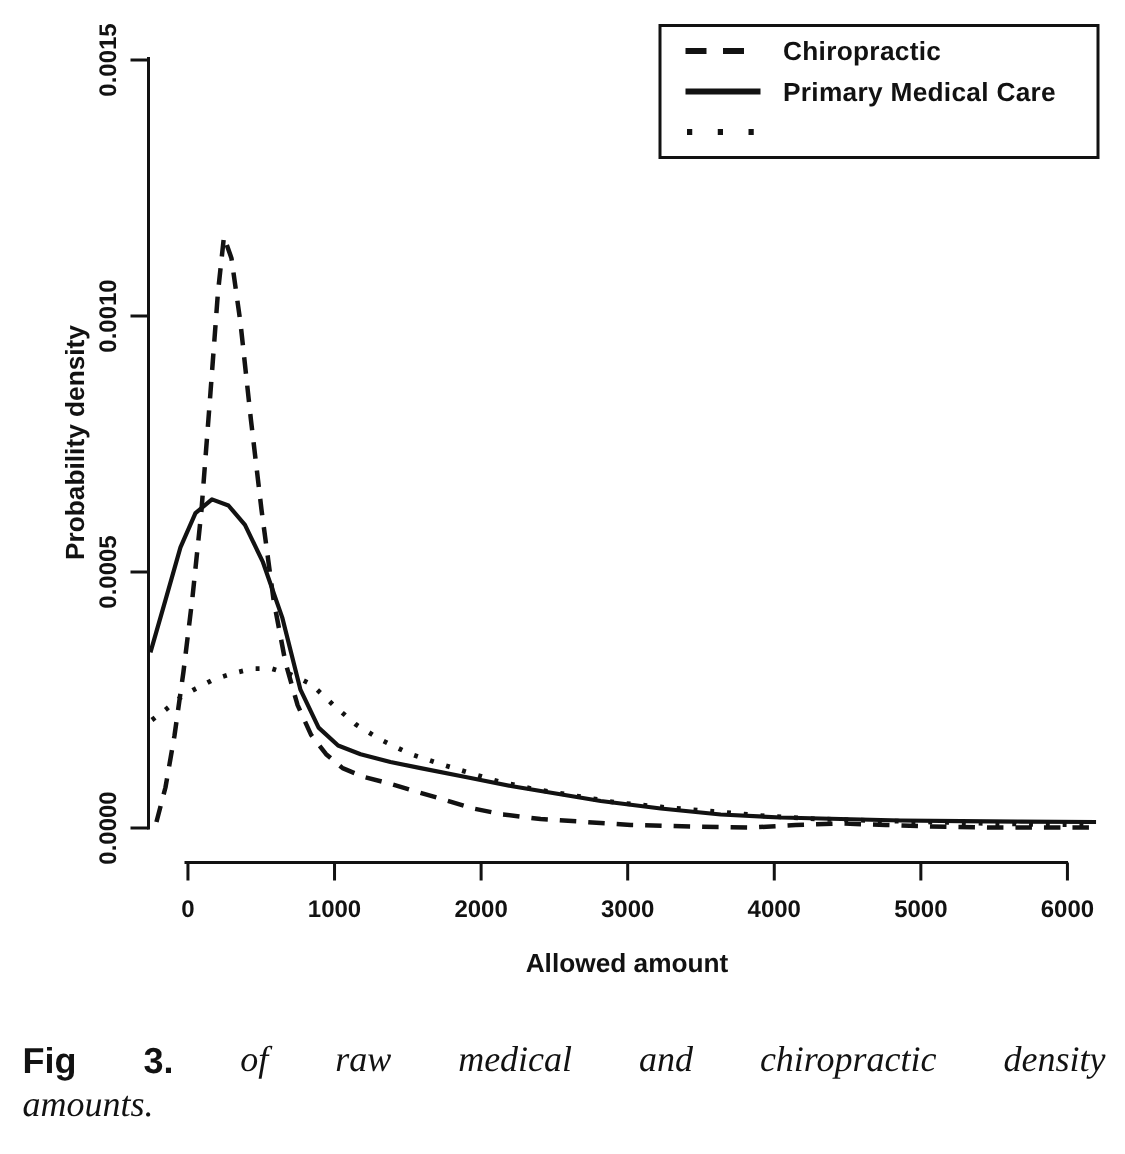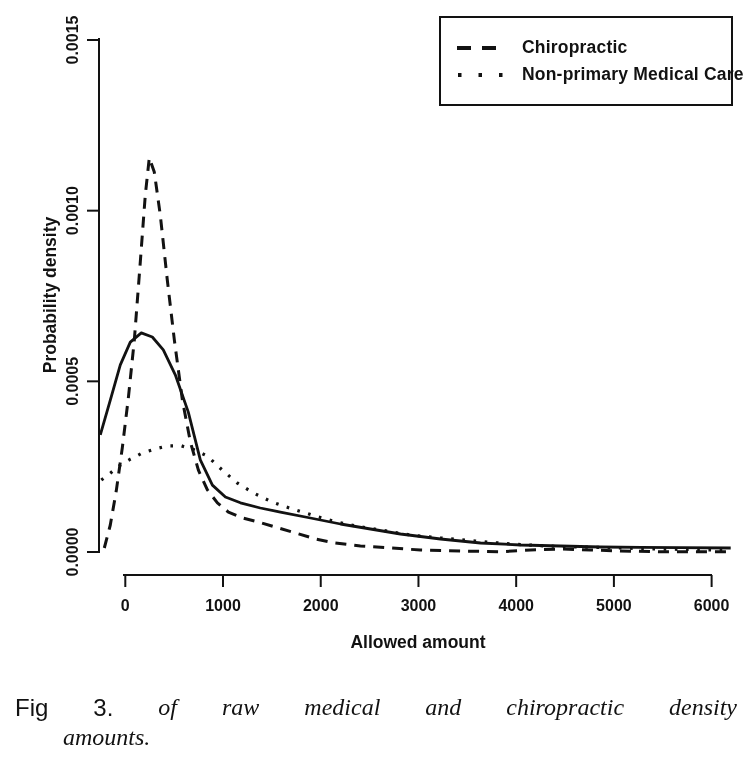--- a/index.html
+++ b/index.html
@@ -11,22 +11,22 @@
           border:2.5px solid #121212;background:#ffffff;
           display:flex;flex-direction:column;justify-content:center;box-sizing:border-box;
           padding-left:13px;gap:3px;}
   .legend-row{display:flex;align-items:center;height:24px;}
   .legend-sample{width:56px;flex:0 0 56px;margin-right:12px;}
   .legend-label{font-size:17.5px;font-weight:600;letter-spacing:.2px;white-space:nowrap;}
   .caption{position:absolute;left:15px;top:694px;width:722px;
            font-family:"Liberation Serif",serif;font-style:italic;font-size:24px;line-height:27px;}
   .cap-line1{display:flex;justify-content:space-between;flex-wrap:nowrap;}
   .cap-line1 span{white-space:nowrap;}
-  .figlab{font-family:"Liberation Sans",sans-serif;font-style:normal;font-weight:normal;}
-  .cap-line2{margin-top:3px;margin-left:48px;}
+  .figlab{font-family:"Liberation Sans",sans-serif;font-style:normal;font-weight:bold;}
+  .cap-line2{margin-top:3px;}
   svg text{font-family:"Liberation Sans",sans-serif;font-weight:600;fill:#121212;}
   .series-line{fill:none;stroke:#121212;stroke-width:2.8;}
   .series-line.dashed{stroke-dasharray:11 8;stroke-width:3;}
   .series-line.dotted{stroke-dasharray:2.6 8.6;stroke-width:3.2;}
   .axis{stroke:#121212;stroke-width:2;fill:none;}
 </style>
 </head>
 <body>
 
 <div class="figure">
@@ -66,23 +66,28 @@
 
     <div class="legend">
       <div class="legend-row">
         <svg class="legend-sample" width="56" height="18">
           <line x1="3" y1="9" x2="53" y2="9" stroke="#121212" stroke-width="4" stroke-dasharray="14 11"></line>
         </svg>
         <span class="legend-label">Chiropractic</span>
       </div>
       <div class="legend-row">
         <svg class="legend-sample" width="56" height="18">
+          <line x1="3" y1="9" x2="53" y2="9" stroke="#121212" stroke-width="4"></line>
+        </svg>
+        <span class="legend-label">Primary Medical Care</span>
+      </div>
+      <div class="legend-row">
+        <svg class="legend-sample" width="56" height="18">
           <line x1="4" y1="9" x2="53" y2="9" stroke="#121212" stroke-width="4" stroke-dasharray="3.5 17"></line>
         </svg>
-        <span class="legend-label">Non-primary Medical Care</span>
       </div>
     </div>
   </div>
 
   <div class="caption">
     <div class="cap-line1">
         <span class="figlab">Fig</span>
         <span class="figlab">3.</span>
         <span>of</span>
         <span>raw</span>

